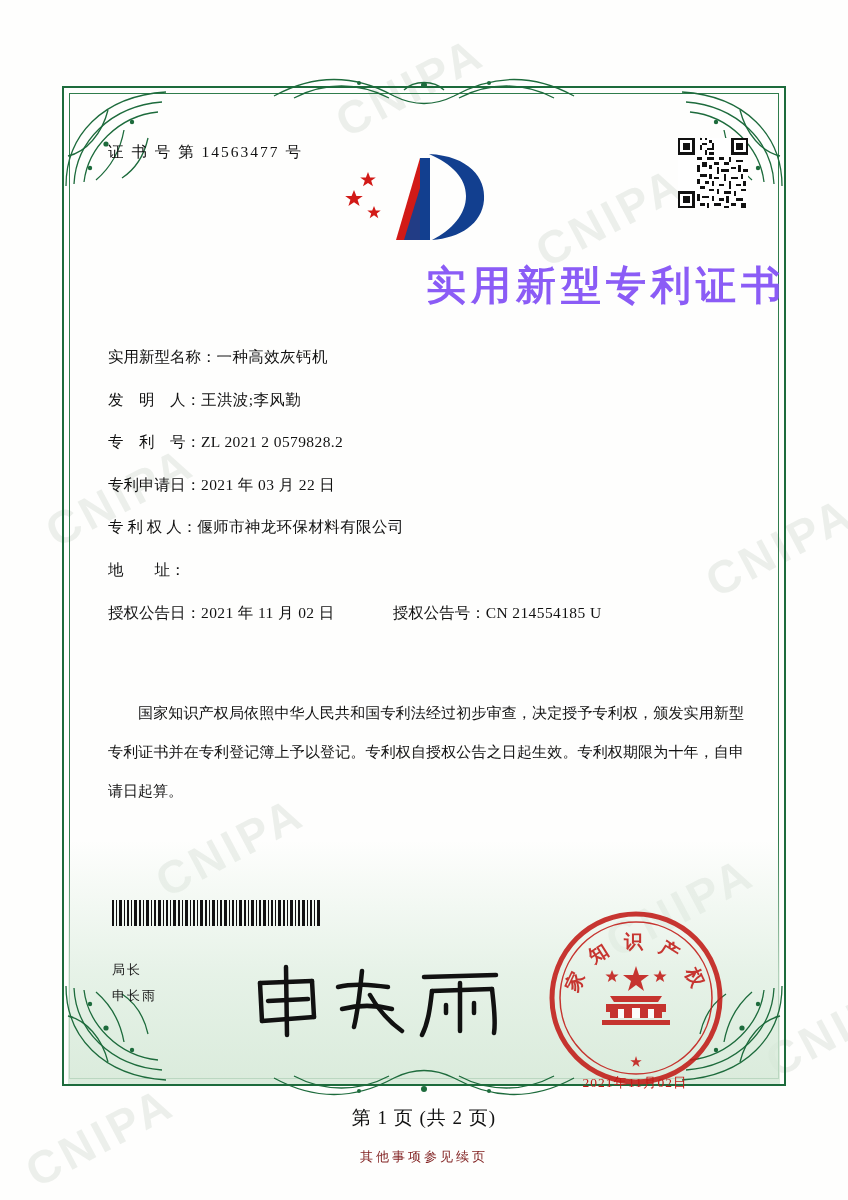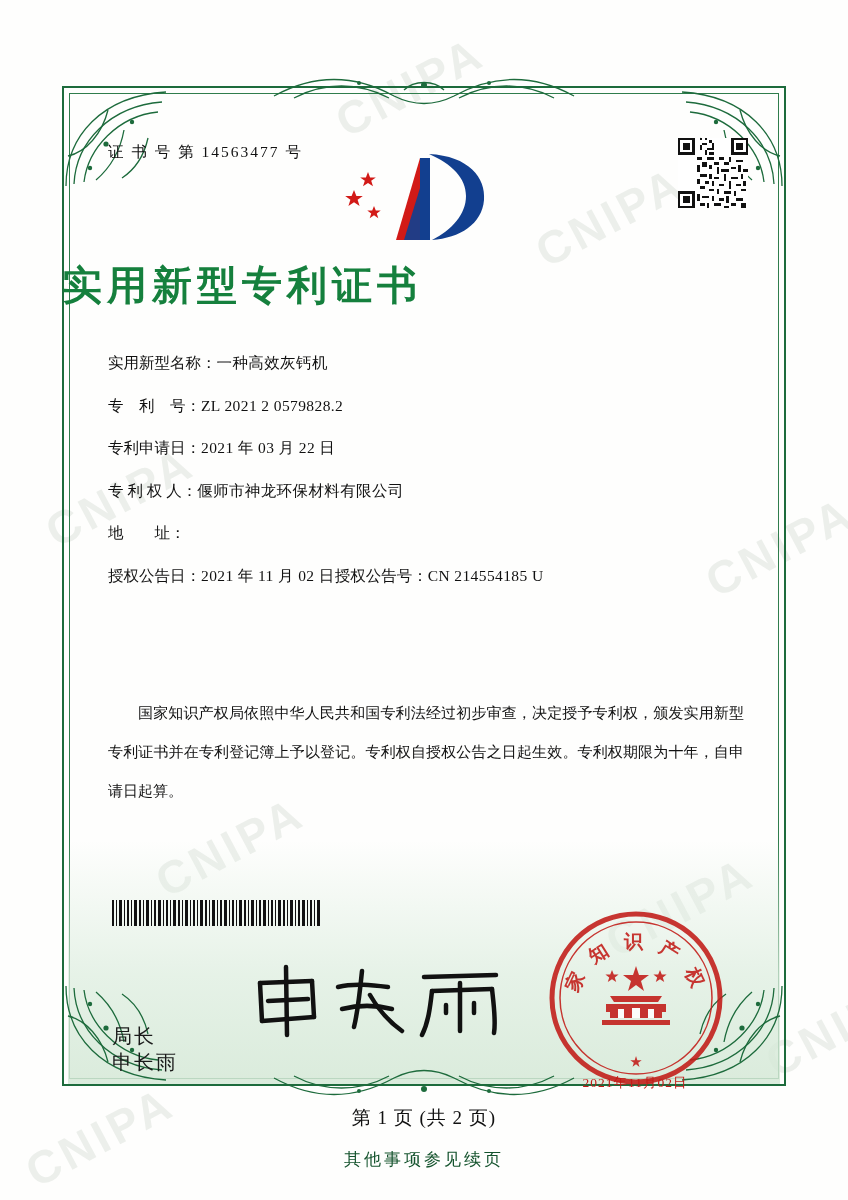--- a/index.html
+++ b/index.html
@@ -112,50 +112,51 @@
     transform: translateX(-50%);
     width: 180px;
     height: 108px;
   }
 
   #doc-title {
     position: absolute;
     left: 0;
     right: 0;
     top: 172px;
-    text-align: left;
+    text-align: right;
     font-size: 40px;
     font-weight: 700;
     letter-spacing: 5px;
-    color: #15803d;
+    color: #8b5cf6;
     font-family: "Liberation Serif", "DejaVu Serif", serif;
   }
 
   #fields {
     position: absolute;
     left: 46px;
-    top: 268px;
+    top: 262px;
     width: 640px;
   }
   .field-row {
     display: flex;
     align-items: baseline;
     margin-bottom: 24px;
     font-size: 15.5px;
     line-height: 1.2;
   }
   .field-label {
     white-space: pre;
     color: #111;
   }
   .field-value {
     color: #111;
     letter-spacing: 0.4px;
   }
   .field-row.inline-two .field-label2 {
+    margin-left: 58px;
     white-space: pre;
   }
 
   #paragraphs {
     position: absolute;
     left: 46px;
     top: 608px;
     width: 636px;
     font-size: 15px;
     line-height: 39px;
@@ -171,22 +172,22 @@
     position: absolute;
     left: 50px;
     top: 814px;
     width: 210px;
     height: 26px;
   }
 
   #sig-block {
     position: absolute;
     left: 50px;
-    top: 937px;
-    font-size: 20px;
+    top: 871px;
+    font-size: 13px;
     line-height: 26px;
     letter-spacing: 2px;
   }
 
   #signature {
     position: absolute;
     left: 180px;
     top: 875px;
     width: 280px;
     height: 80px;
@@ -220,23 +221,23 @@
     letter-spacing: 1px;
     color: #111;
   }
 
   #footer-note {
     position: absolute;
     left: 0;
     right: 0;
     top: 1148px;
     text-align: center;
-    font-size: 17px;
+    font-size: 13px;
     letter-spacing: 3px;
-    color: #14532d;
+    color: #7f1d1d;
   }
 </style>
 </head>
 <body>
 
 <div id="page">
 
   <div class="wm wm-7">CNIPA</div>
   <div class="wm wm-1">CNIPA</div>
   <div class="wm wm-2">CNIPA</div>
@@ -436,20 +437,24 @@
     </svg>
 
     <div id="doc-title">实用新型专利证书</div>
 
     <div id="fields">
       <div class="field-row">
         <span class="field-label">实用新型名称：</span>
         <span class="field-value">一种高效灰钙机</span>
       </div>
       <div class="field-row">
+        <span class="field-label">发    明    人：</span>
+        <span class="field-value">王洪波;李风勤</span>
+      </div>
+      <div class="field-row">
         <span class="field-label">专    利    号：</span>
         <span class="field-value">ZL 2021 2 0579828.2</span>
       </div>
       <div class="field-row">
         <span class="field-label">专利申请日：</span>
         <span class="field-value">2021 年 03 月 22 日</span>
       </div>
       <div class="field-row">
         <span class="field-label">专 利 权 人：</span>
         <span class="field-value">偃师市神龙环保材料有限公司</span>

